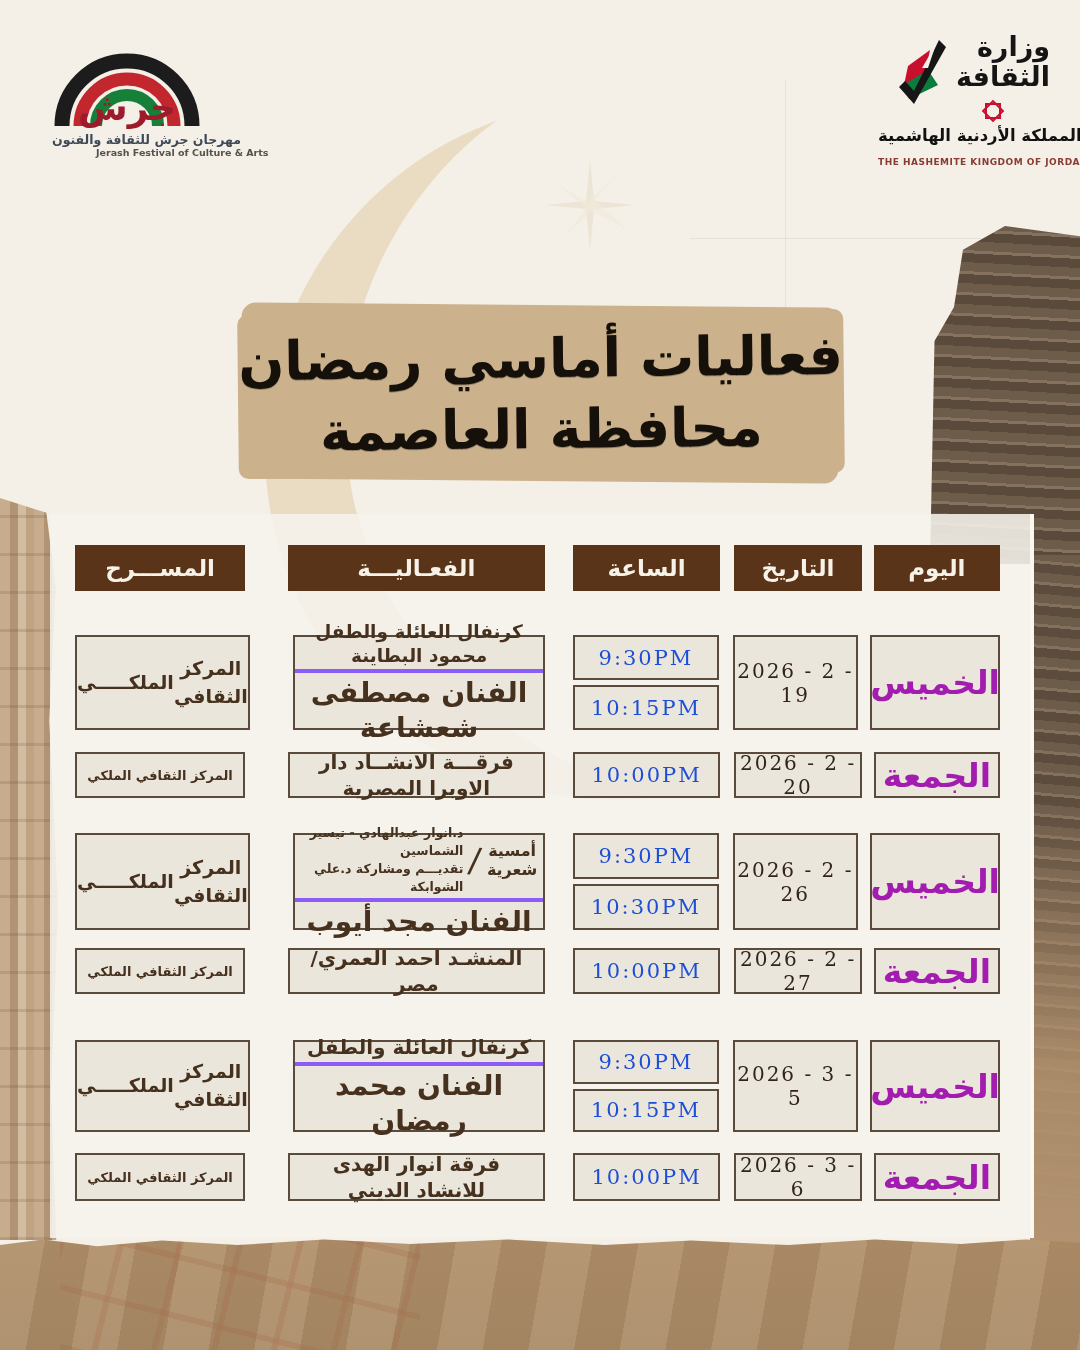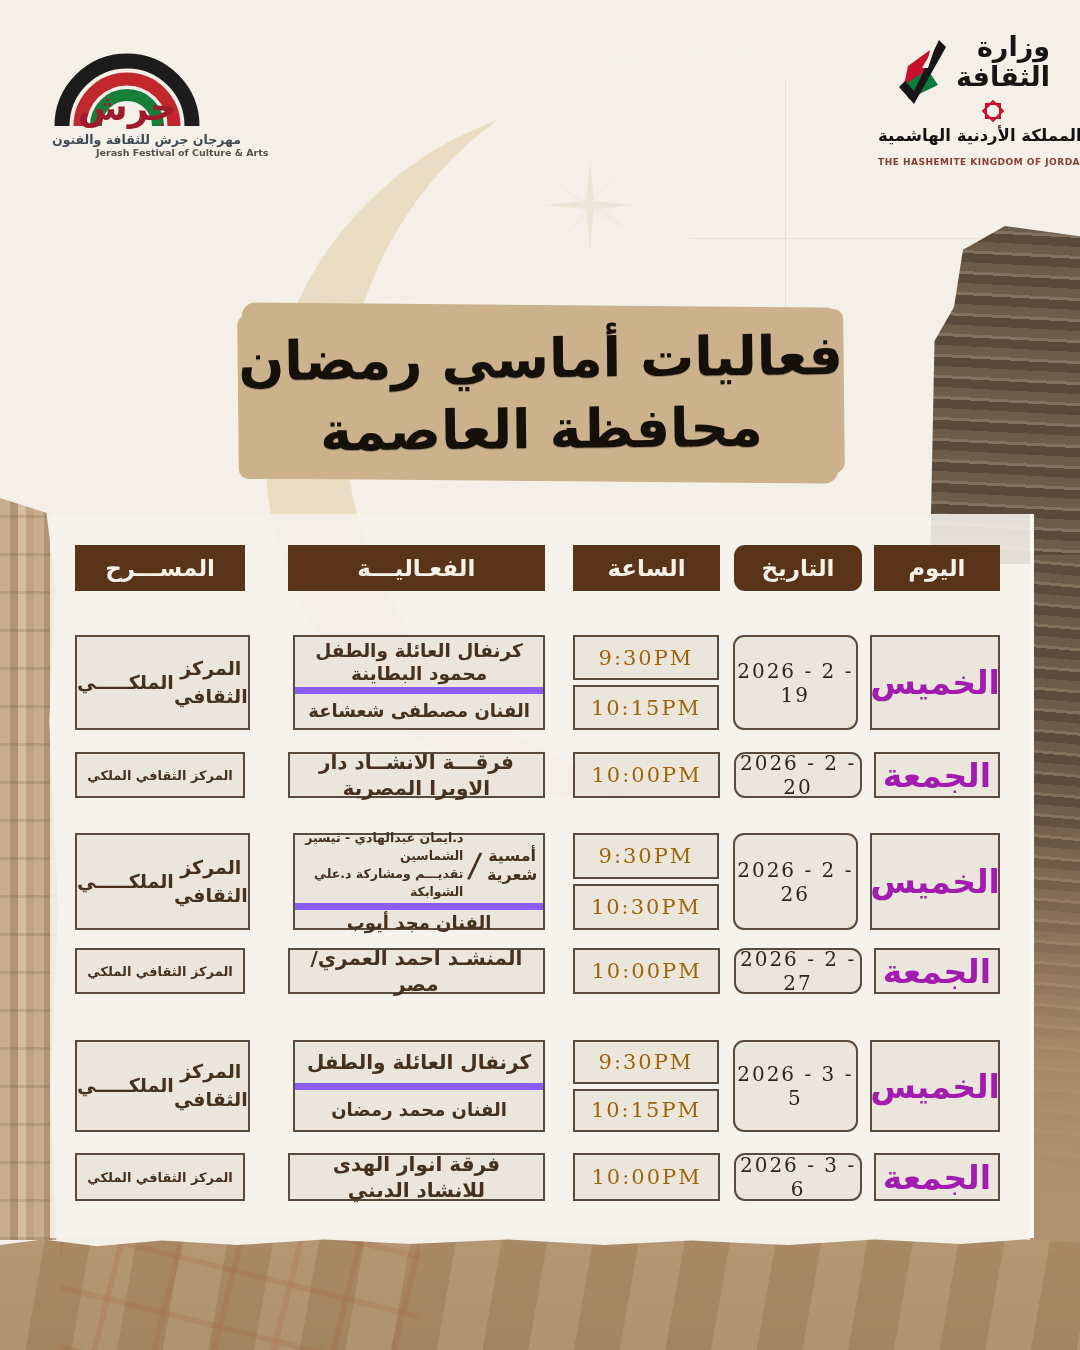--- a/index.html
+++ b/index.html
@@ -71,47 +71,47 @@
      display:flex; flex-direction:column; justify-content:center; align-items:center; }
   .title-block::before { content:""; position:absolute; inset:-7px 5px -5px 3px; background:#cbb28c;
      border-radius:14px; transform:rotate(1.1deg); z-index:-1; }
   .title-line { font-size:54px; font-weight:700; color:#16100b; line-height:1.32; direction:rtl;
      text-shadow:0 1px 0 rgba(0,0,0,.25); }
 
   
   .sched { position:absolute; left:75px; top:545px; width:925px; z-index:3; direction:rtl; }
   .trow { display:flex; direction:rtl; align-items:stretch; }
   .col-day   { width:130px; margin-left:12px; }
-  .col-date  { width:131px; margin-left:14px;border-radius:11px; }
+  .col-date  { width:131px; margin-left:14px; }
   .col-time  { width:152px; margin-left:28px; }
   .col-event { width:264px; margin-left:43px; }
   .col-venue { width:175px; margin-left:0; }
 
   .hrow .hcell { height:46px; background:#5a3418; color:#f7f2e8; display:flex; align-items:center;
      justify-content:center; font-size:23px; font-weight:700; }
 
   .cell { background:rgba(234,228,217,.93); border:2px solid #5a4b3c; color:#46311e;
      display:flex; align-items:center; justify-content:center; text-align:center; }
   .mt44{margin-top:44px;} .mt22{margin-top:22px;} .mt35{margin-top:35px;}
   .mt18{margin-top:18px;} .mt46{margin-top:46px;} .mt21{margin-top:21px;}
   .h95{height:95px;} .h46{height:46px;} .h97{height:97px;} .h92{height:92px;} .h48{height:48px;}
 
   .daytxt { font-size:33px; font-weight:600; color:#a21caf; }
   .datetxt { direction:ltr; font-family:"DejaVu Serif","Liberation Serif",serif; font-size:20px;
      letter-spacing:2px; color:#31241b; }
   .timetxt { direction:ltr; font-family:"DejaVu Serif","Liberation Serif",serif; font-size:21px;
-     letter-spacing:2px; color:#a16207; }
+     letter-spacing:2px; color:#1d4ed8; }
 
   .timecol { display:flex; flex-direction:column; gap:5px; }
   .timecol .cell { flex:1; }
 
   .eventstack { flex-direction:column; align-items:stretch; padding:0; }
   .esub { flex:1; display:flex; align-items:center; justify-content:center; text-align:center;
      font-weight:600; font-size:20px; padding:2px 6px; line-height:1.25; }
-  .esub.eb { border-top:7px solid #8b5cf6; font-size:18px; }
+  .esub.eb { border-top:4px solid #8b5cf6; font-size:28px; }
   .ev1 { font-size:18.5px; }
   .ev3 { display:flex; flex-direction:row; gap:6px; align-items:center; justify-content:center; }
   .ev3label { font-size:16px; font-weight:700; line-height:1.2; }
   .ev3slash { font-size:34px; font-weight:400; transform:rotate(8deg); color:#46311e; }
   .ev3lines { font-size:12.5px; font-weight:600; line-height:1.45; text-align:right; }
   .evsingle { font-size:20px; font-weight:700; padding:2px 6px; line-height:1.3; }
 
   .venue2 { flex-direction:row; font-size:19px; font-weight:600; line-height:1.45; }
   .venue1line { font-size:13px; font-weight:600; }
 </style>
@@ -237,21 +237,21 @@
           </div>
       </div>
       <div class="cell eventstack col-event">
         <div class="esub ev3">
           <div class="ev3label">
             <div>أمسية</div>
             <div>شعرية</div>
           </div>
           <div class="ev3slash">/</div>
           <div class="ev3lines">
-            <div>د.ايمان عبدالهادي - تيسير الشماسين</div>
+            <div>د.انوار عبدالهادي - تيسير الشماسين</div>
             <div>تقديـــم ومشاركة د.علي الشوابكة</div>
           </div>
         </div>
         <div class="esub eb">الفنان مجد أيوب</div>
       </div>
       <div class="cell venue2 col-venue">
         <div>المركز الثقافي</div>
         <div>الملكـــــي</div>
       </div>
     </div>

